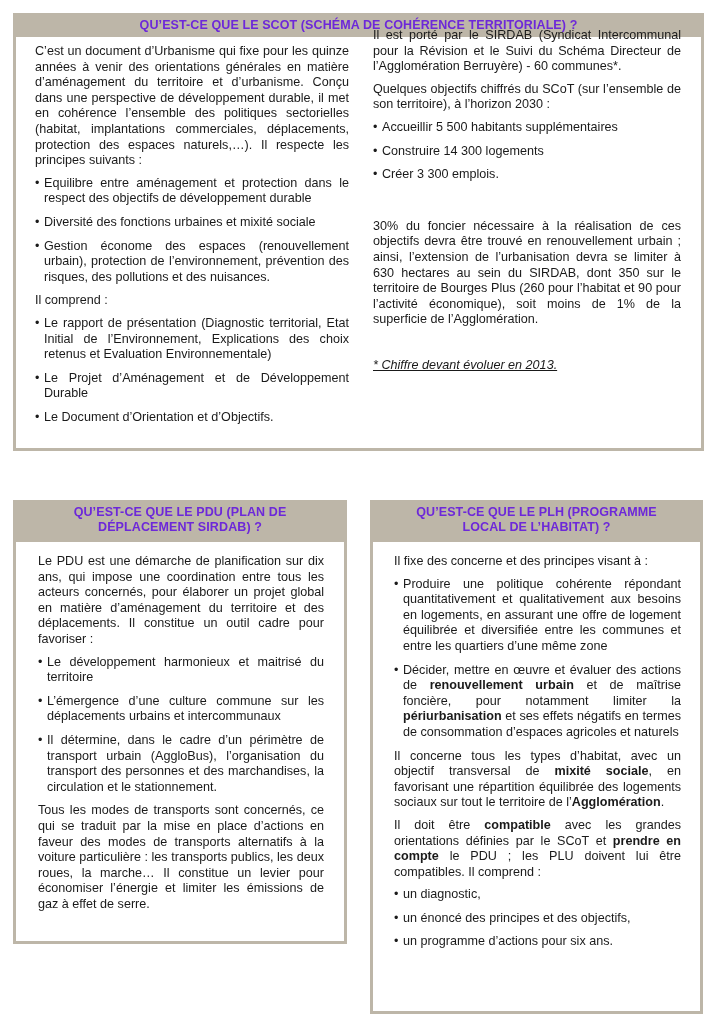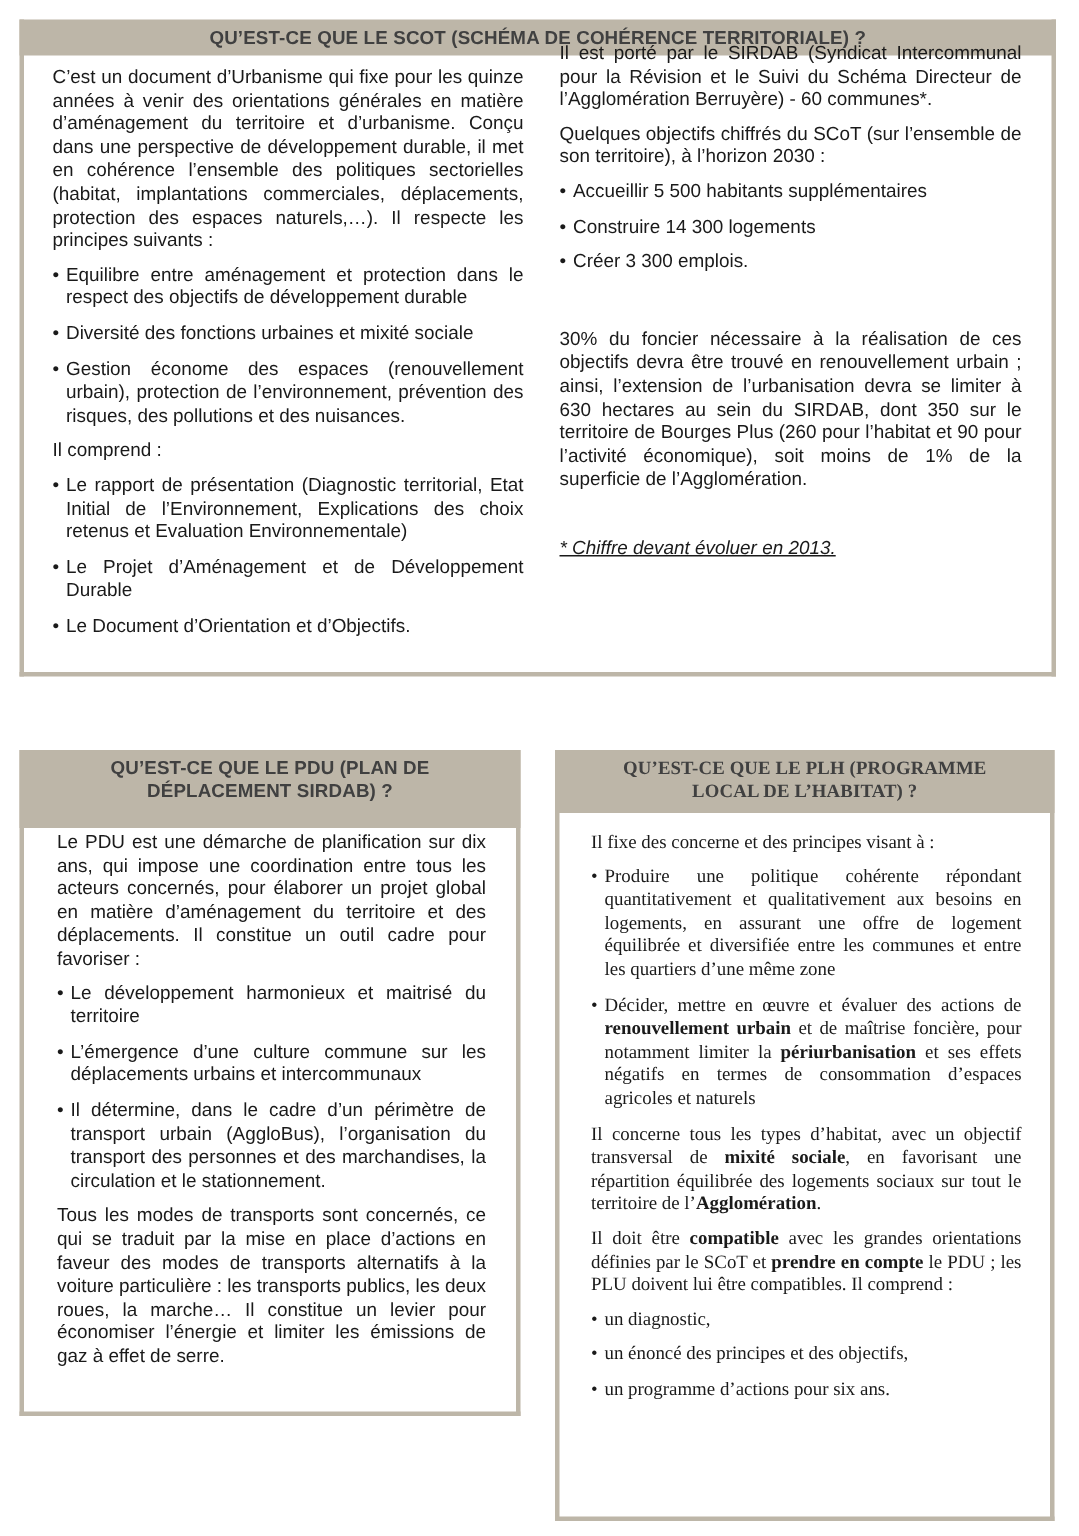--- a/index.html
+++ b/index.html
@@ -5,37 +5,37 @@
   html, body { margin: 0; padding: 0; }
   body {
     width: 719px; height: 1024px; background: #ffffff; position: relative; overflow: hidden;
     font-family: "Liberation Sans", sans-serif; color: #1a1a1a;
   }
   .box {
     position: absolute; box-sizing: border-box;
     border: 3px solid #bdb6a8; border-top: none; background: #fff;
   }
   .box-header {
-    background: #bdb6a8; color: #404040; font-weight: bold; text-align: center;
+    background: #bdb6a8; color: #6d28d9; font-weight: bold; text-align: center;
     font-size: 12.5px; line-height: 15px; letter-spacing: 0.1px;
     margin: 0 -3px; box-sizing: border-box;
   }
   .col { position: absolute; font-size: 12.6px; line-height: 15.6px; text-align: justify; }
   .col p { margin: 0 0 7px 0; }
   .col ul { list-style: none; margin: 0 0 7px 0; padding: 0; }
   .col li { position: relative; padding-left: 9px; margin-bottom: 8px; }
   .col li .bullet { position: absolute; left: 0; top: 0; }
   .italic { font-style: italic; text-decoration: underline; }
   b { font-weight: bold; }
 
   #scot { left: 13px; top: 13px; width: 691px; height: 438px; }
   #scot .box-header { height: 24px; line-height: 24px; }
   #pdu { left: 13px; top: 500px; width: 334px; height: 444px; }
-  #pdu .box-header { height: 52px; padding-top: 5px; }
-  #plh { left: 370px; top: 500px; width: 333px; height: 514px; font-family: Liberation Serif, serif; }
+  #pdu .box-header { height: 42px; padding-top: 5px; }
+  #plh { left: 370px; top: 500px; width: 333px; height: 514px; }
   #plh .box-header { height: 42px; padding-top: 5px; }
 </style>
 </head>
 <body>
 
 <section class="box" id="scot">
   <div class="box-header">QU’EST-CE QUE LE SCOT (SCHÉMA DE COHÉRENCE TERRITORIALE) ?</div>
   <div class="col" style="left:19px; top:31px; width:314px;">
     <p>C’est un document d’Urbanisme qui fixe pour les quinze années à venir des orientations générales en matière d’aménagement du territoire et d’urbanisme. Conçu dans une perspective de développement durable, il met en cohérence l’ensemble des politiques sectorielles (habitat, implantations commerciales, déplacements, protection des espaces naturels,…). Il respecte les principes suivants :</p>
     <ul>

